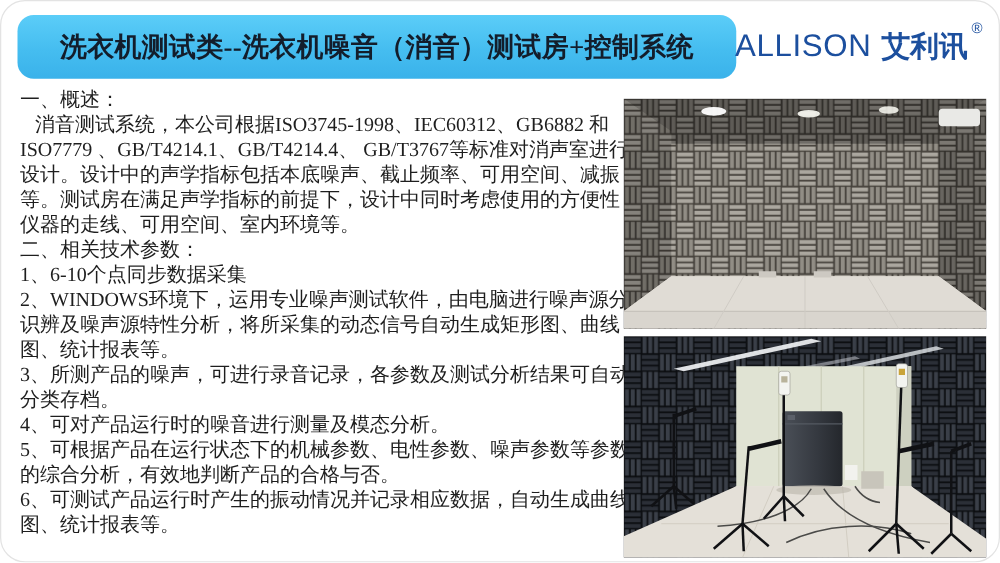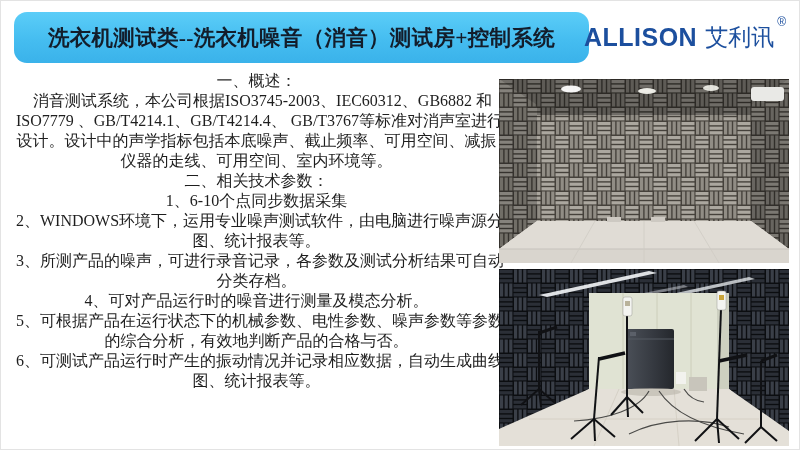--- a/index.html
+++ b/index.html
@@ -1,35 +1,35 @@
 <!DOCTYPE html>
 <html><head>
 <meta charset="utf-8">
 <style>
   html,body{margin:0;padding:0;background:#fff;}
   body{width:800px;height:450px;position:relative;font-family:"Liberation Serif","DejaVu Serif",serif;}
   .slide{position:absolute;left:0;top:0;width:800px;height:450px;background:#ffffff;
-         border:1px solid #e3e3e3;border-radius:0;box-sizing:border-box;overflow:hidden;}
+         border:1px solid #e3e3e3;border-radius:20px;box-sizing:border-box;overflow:hidden;}
 
   
   .banner{position:absolute;left:13px;top:11px;width:575px;height:51px;border-radius:13px;
           background:linear-gradient(180deg,#5bcdf8 0%,#45bdf0 55%,#3ab2ea 100%);
           display:flex;align-items:center;justify-content:center;}
   .banner .title{font-size:21.5px;font-weight:600;color:#131d2b;letter-spacing:.3px;white-space:nowrap;}
 
   
   .logo{position:absolute;right:13px;top:24px;display:flex;align-items:flex-start;color:#1c4f9e;}
-  .logo .en{font-family:"Liberation Sans",sans-serif;font-weight:bold;font-size:25px;line-height:1;letter-spacing:.5px;}
-  .logo .cn{font-family:"Liberation Sans",sans-serif;font-weight:normal;font-size:23px;line-height:1;margin-left:8px;margin-top:1px;}
+  .logo .en{font-family:"Liberation Sans",sans-serif;font-weight:normal;font-size:25px;line-height:1;letter-spacing:.5px;}
+  .logo .cn{font-family:"Liberation Sans",sans-serif;font-weight:bold;font-size:23px;line-height:1;margin-left:8px;margin-top:1px;}
   .logo .reg{font-size:12px;line-height:1;margin-left:3px;position:relative;top:-9px;font-family:"Liberation Sans",sans-serif;}
 
   
   .body-text{position:absolute;left:15px;top:70px;width:481px;color:#1e1e1e;
              font-size:16px;line-height:20px;}
-  .body-text .line{white-space:pre;text-align:center;}
+  .body-text .line{white-space:pre;}
 
   
   .photo{position:absolute;left:498px;width:290px;overflow:hidden;background:#777;}
   .photo.top{top:78px;height:184px;}
   .photo.bottom{top:268px;height:177px;}
   .photo svg{display:block;}
 </style>
 </head>
 <body>
 
@@ -40,27 +40,29 @@
   </div>
 
   <div class="logo">
     <span class="en">ALLISON</span>
     <span class="cn">艾利讯</span>
     <span class="reg">®</span>
   </div>
 
   <div class="body-text">
       <div class="line">一、概述：</div>
-      <div class="line">   消音测试系统，本公司根据ISO3745-2003、IEC60312、GB6882 和</div>
+      <div class="line">   消音测试系统，本公司根据ISO3745-1998、IEC60312、GB6882 和</div>
       <div class="line">ISO7779 、GB/T4214.1、GB/T4214.4、 GB/T3767等标准对消声室进行</div>
       <div class="line">设计。设计中的声学指标包括本底噪声、截止频率、可用空间、减振</div>
+      <div class="line">等。测试房在满足声学指标的前提下，设计中同时考虑使用的方便性</div>
       <div class="line">仪器的走线、可用空间、室内环境等。</div>
       <div class="line">二、相关技术参数：</div>
       <div class="line">1、6-10个点同步数据采集</div>
       <div class="line">2、WINDOWS环境下，运用专业噪声测试软件，由电脑进行噪声源分析，</div>
+      <div class="line">识辨及噪声源特性分析，将所采集的动态信号自动生成矩形图、曲线</div>
       <div class="line">图、统计报表等。</div>
       <div class="line">3、所测产品的噪声，可进行录音记录，各参数及测试分析结果可自动</div>
       <div class="line">分类存档。</div>
       <div class="line">4、可对产品运行时的噪音进行测量及模态分析。</div>
       <div class="line">5、可根据产品在运行状态下的机械参数、电性参数、噪声参数等参数</div>
       <div class="line">的综合分析，有效地判断产品的合格与否。</div>
       <div class="line">6、可测试产品运行时产生的振动情况并记录相应数据，自动生成曲线</div>
       <div class="line">图、统计报表等。</div>
     </div>
 

